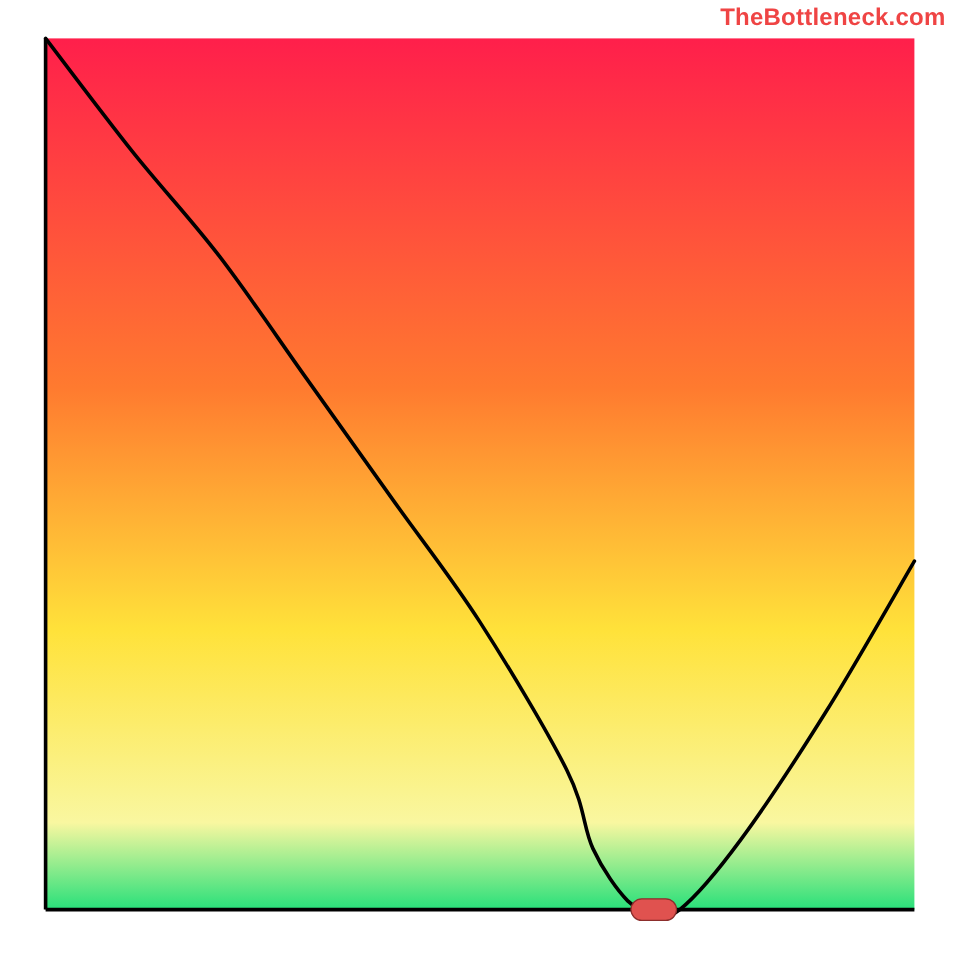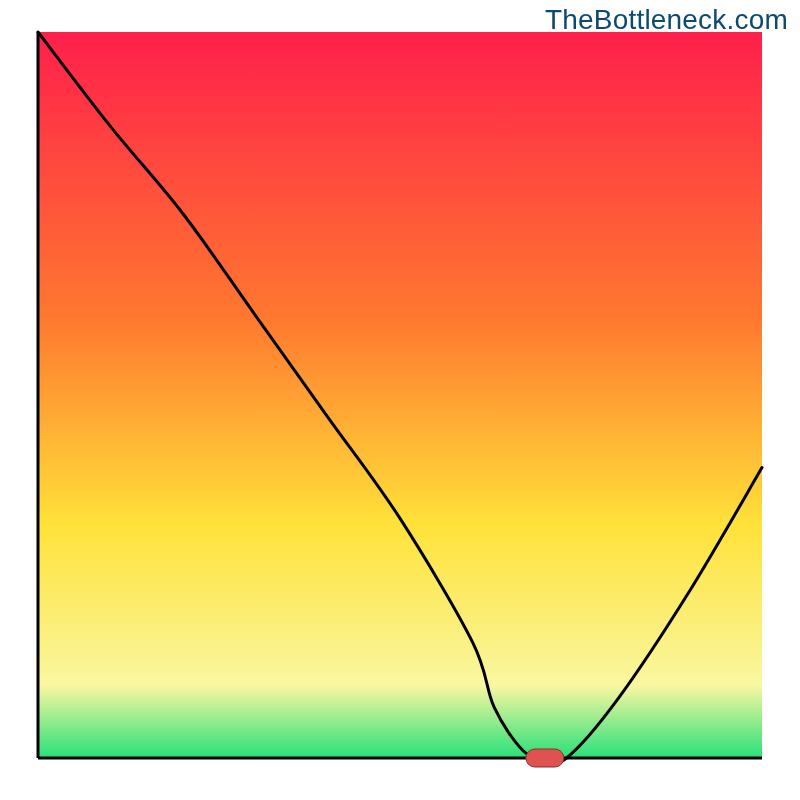--- a/index.html
+++ b/index.html
@@ -3,23 +3,23 @@
 <meta charset="utf-8">
 <style>
   * { margin: 0; padding: 0; box-sizing: border-box; }
   html, body { width: 800px; height: 800px; overflow: hidden; background: #fff; }
   .wrap { position: relative; width: 800px; height: 800px; }
   .watermark {
     position: absolute;
     top: 4px;
     right: 12px;
     font-family: Arial, Helvetica, sans-serif;
-    font-size: 28px;
-    font-weight: normal;
-    color: #0c4a6e;
+    font-size: 20px;
+    font-weight: bold;
+    color: #ef4444;
     letter-spacing: 0.2px;
   }
   svg.plot { position: absolute; left: 0; top: 0; }
 </style>
 </head>
 <body>
 
 <div class="wrap">
 
   <div class="watermark">TheBottleneck.com</div>

